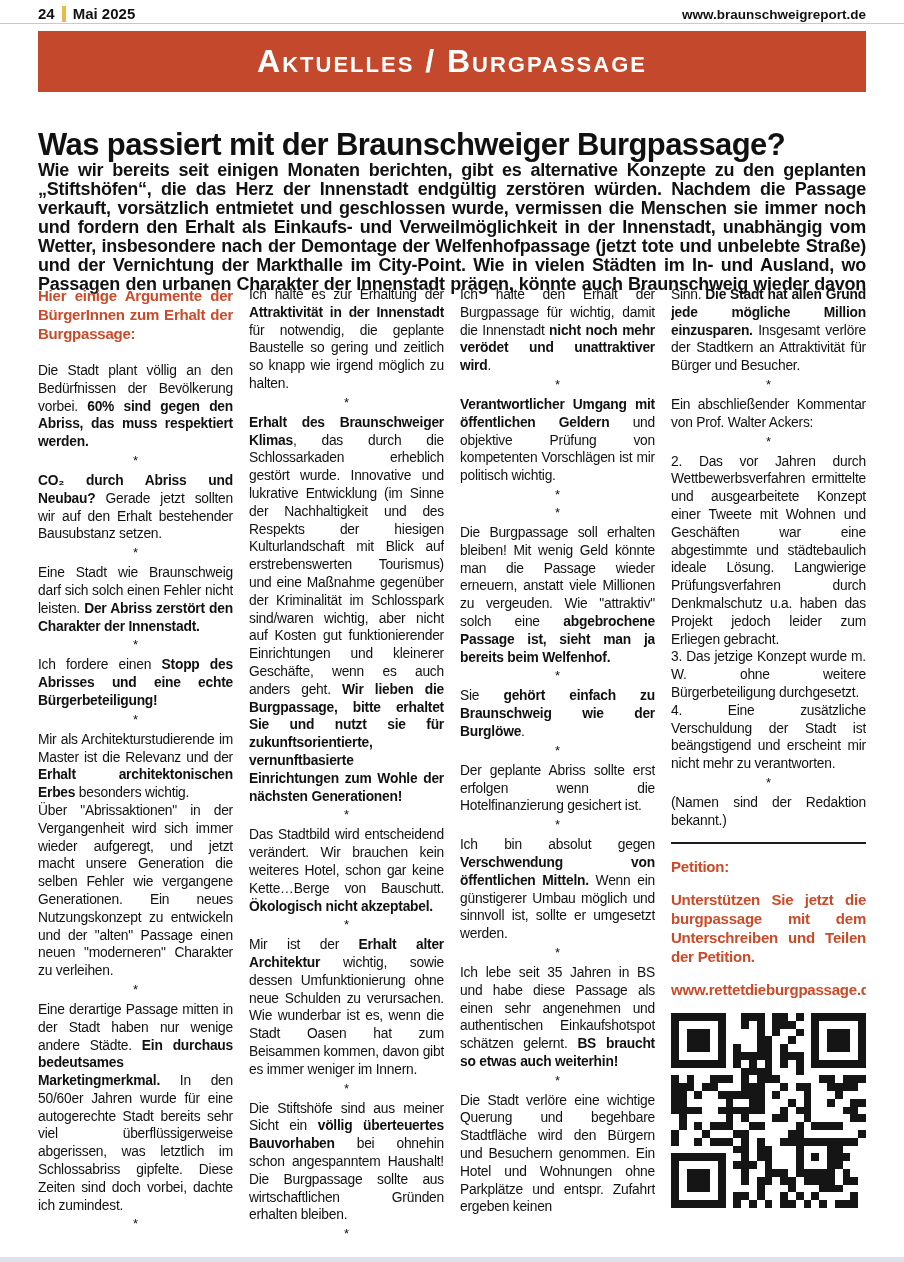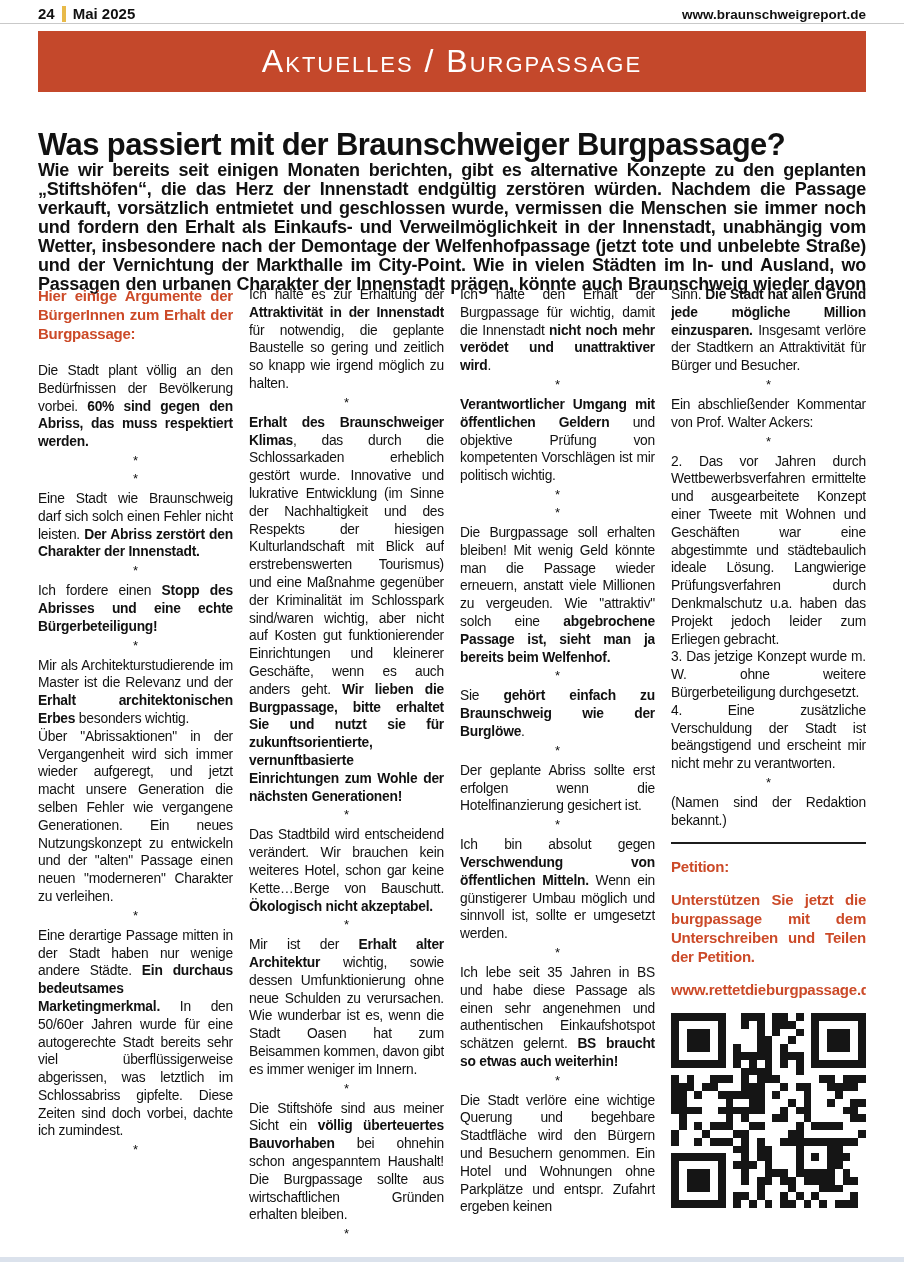--- a/index.html
+++ b/index.html
@@ -19,21 +19,21 @@
   .page-number{font-weight:bold;}
   .header-divider{display:inline-block;width:4px;height:16px;background:#e8ba4a;}
   .page-date{font-weight:600;}
   .site-url{font-weight:bold;font-size:13.5px;}
   .header-rule{position:absolute;top:23px;left:0;width:904px;height:1px;background:#c9c9c9;}
   
   .banner{
     position:absolute;top:31px;left:38px;width:828px;height:61px;
     background:#c4482b;color:#ffffff;
     display:flex;align-items:center;justify-content:center;
-    font-variant:small-caps;font-weight:normal;font-size:32px;letter-spacing:2px;
+    font-variant:small-caps;font-weight:bold;font-size:32px;letter-spacing:2px;
   }
   
   .headline{
     position:absolute;top:106px;left:38px;width:828px;
     font-size:31px;font-weight:bold;letter-spacing:-0.6px;white-space:nowrap;
   }
   .intro{
     position:absolute;top:161px;left:38px;width:828px;height:134px;overflow:hidden;
     font-size:18px;font-weight:bold;line-height:19px;letter-spacing:-0.25px;
     text-align:justify;
@@ -86,20 +86,21 @@
 
 <h1 class="headline">Was passiert mit der Braunschweiger Burgpassage?</h1>
 
 <div class="intro">Wie wir bereits seit einigen Monaten berichten, gibt es alternative Konzepte zu den geplanten „Stiftshöfen“, die das Herz der Innenstadt endgültig zerstören würden. Nachdem die Passage verkauft, vorsätzlich entmietet und geschlossen wurde, vermissen die Menschen sie immer noch und fordern den Erhalt als Einkaufs- und Verweilmöglichkeit in der Innenstadt, unabhängig vom Wetter, insbesondere nach der Demontage der Welfenhofpassage (jetzt tote und unbelebte Straße) und der Vernichtung der Markthalle im City-Point. Wie in vielen Städten im In- und Ausland, wo Passagen den urbanen Charakter der Innenstadt prägen, könnte auch Braunschweig  wieder davon profitieren.</div>
 
 <main class="columns">
   <div class="col">
       <div class="red-heading">Hier einige Argumente der BürgerInnen zum Erhalt der Burgpassage:</div>
       <p><span>Die Stadt plant völlig an den Bedürfnissen der Bevölkerung vorbei. </span><span class="b">60% sind gegen den Abriss, das muss respektiert werden.</span></p>
       <div class="sep">*</div>
+      <p><span class="b">CO₂ durch Abriss und Neubau?</span><span> Gerade jetzt sollten wir auf den Erhalt bestehender Bausubstanz setzen.</span></p>
       <div class="sep">*</div>
       <p><span>Eine Stadt wie Braunschweig darf sich solch einen Fehler nicht leisten. </span><span class="b">Der Abriss zerstört den Charakter der Innenstadt.</span></p>
       <div class="sep">*</div>
       <p><span>Ich fordere einen </span><span class="b">Stopp des Abrisses und eine echte Bürgerbeteiligung!</span></p>
       <div class="sep">*</div>
       <p><span>Mir als Architekturstudierende im Master ist die Relevanz und der </span><span class="b">Erhalt architektonischen Erbes</span><span> besonders wichtig.</span></p>
       <p><span>Über "Abrissaktionen" in der Vergangenheit wird sich immer wieder aufgeregt, und jetzt macht unsere Generation die selben Fehler wie vergangene Generationen. Ein neues Nutzungskonzept zu entwickeln und der "alten" Passage einen neuen "moderneren" Charakter zu verleihen.</span></p>
       <div class="sep">*</div>
       <p><span>Eine derartige Passage mitten in der Stadt haben nur wenige andere Städte. </span><span class="b">Ein durchaus bedeutsames Marketingmerkmal.</span><span> In den 50/60er Jahren wurde für eine autogerechte Stadt bereits sehr viel überflüssigerweise abgerissen, was letztlich im Schlossabriss gipfelte. Diese Zeiten sind doch vorbei, dachte ich zumindest.</span></p>
       <div class="sep">*</div>

